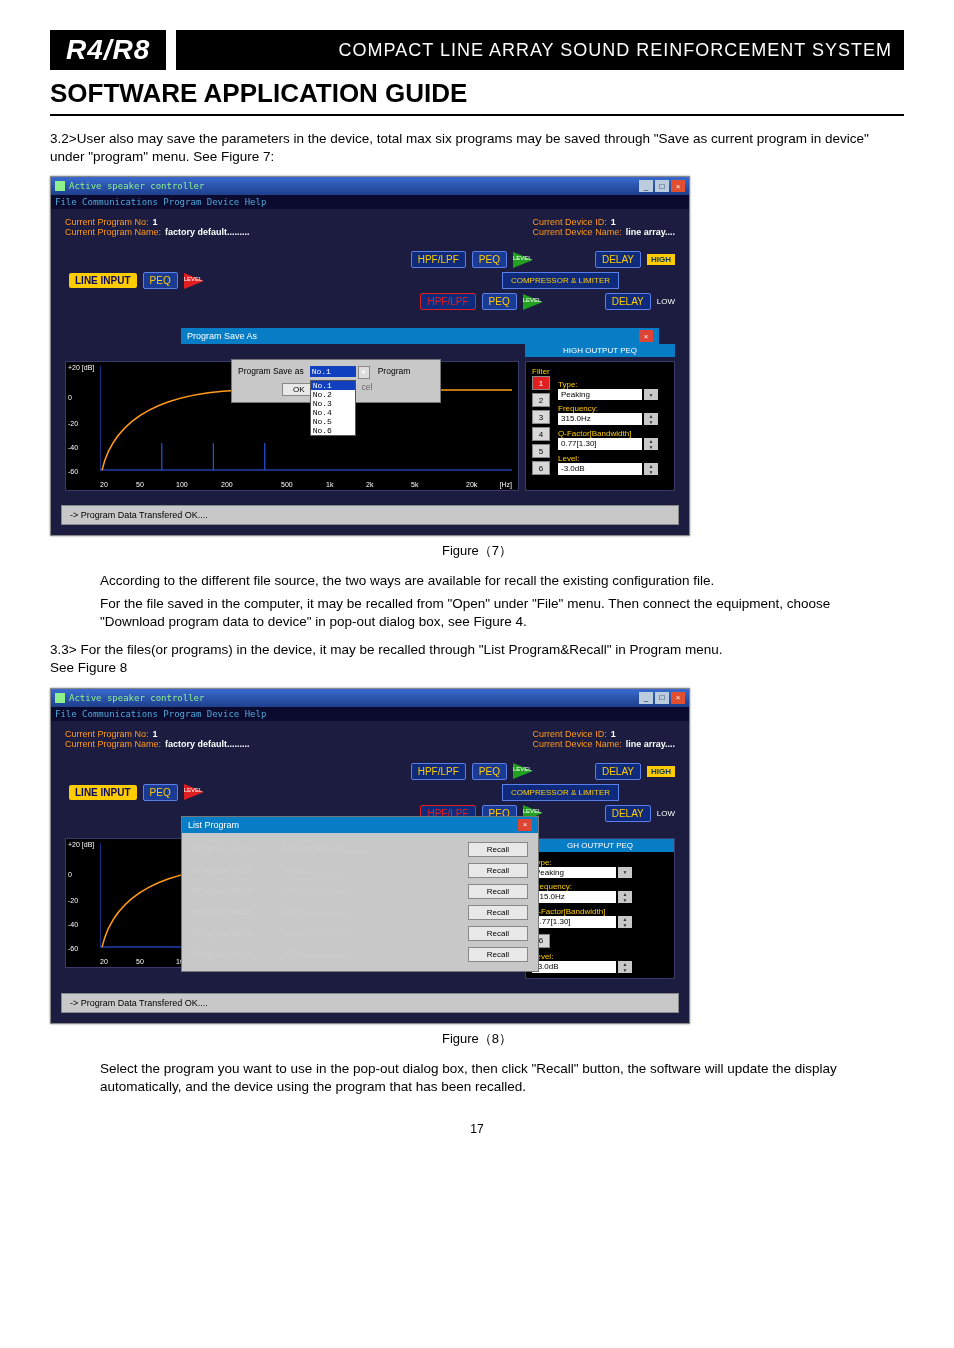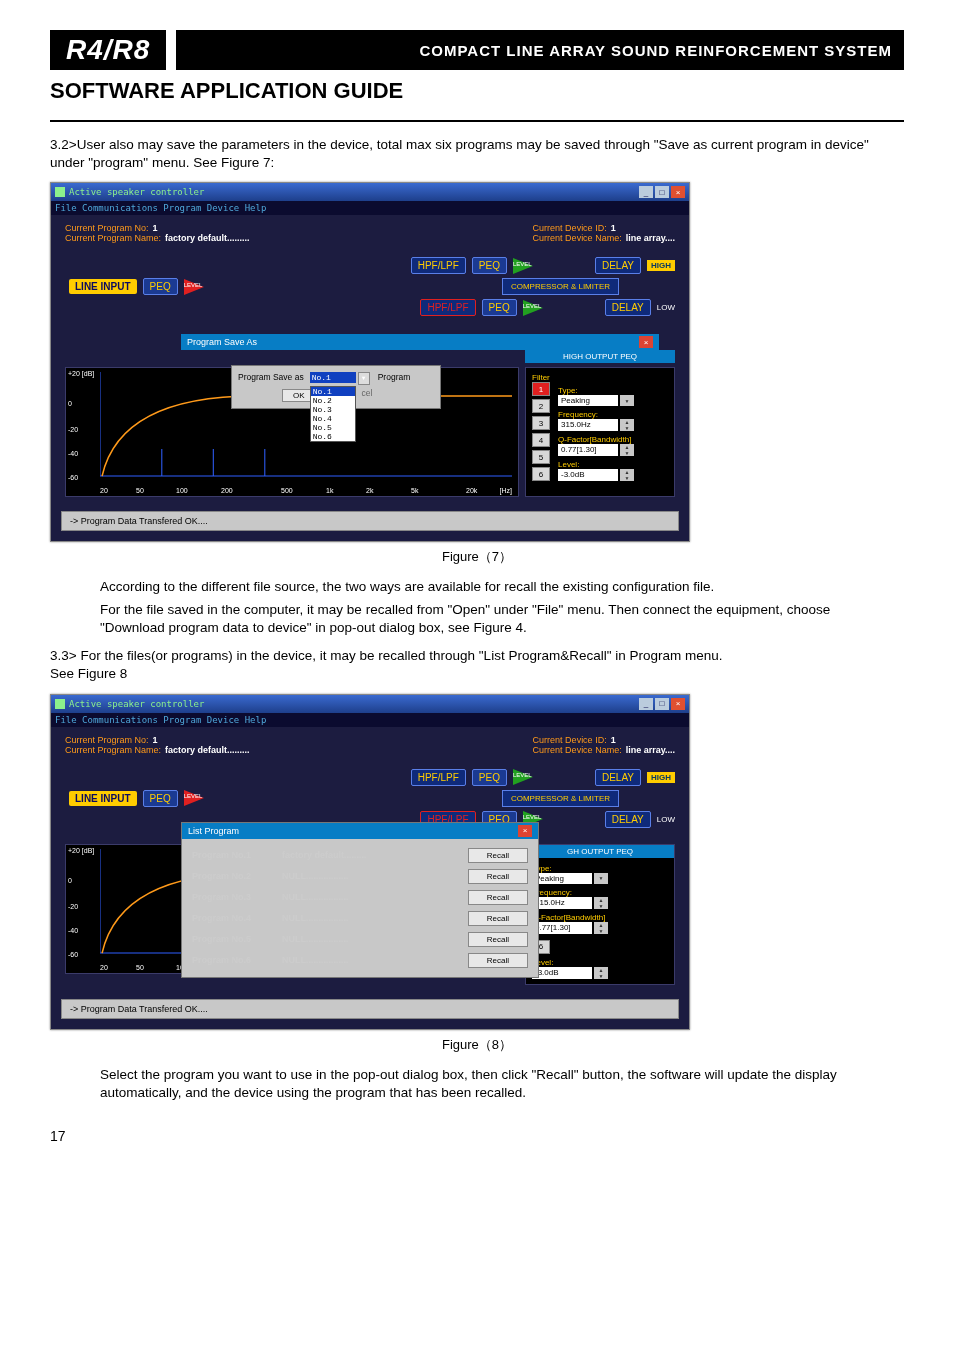--- a/index.html
+++ b/index.html
@@ -1,21 +1,21 @@
 <!DOCTYPE html>
 <html><head>
 <meta charset="utf-8">
 <style>
   * { box-sizing: border-box; margin: 0; padding: 0; }
   body { font-family: Arial, Helvetica, sans-serif; font-size: 13px; color: #000; background: #fff; width: 954px; margin: 0 auto; padding: 30px 50px 30px 50px; }
   .page-header-bar { display: flex; align-items: stretch; margin-bottom: 8px; }
   .page-header-left { background: #000; color: #fff; font-size: 28px; font-weight: bold; font-style: italic; padding: 4px 16px; letter-spacing: 1px; }
-  .page-header-right { flex: 1; background: #000; color: #fff; font-size: 15px; font-weight: bold; letter-spacing: 1px; display: flex; align-items: center; justify-content: flex-end; padding-right: 12px; }
+  .page-header-right { flex: 1; background: #000; color: #fff; font-size: 18px; font-weight: normal; letter-spacing: 1px; display: flex; align-items: center; justify-content: flex-end; padding-right: 12px; }
   .page-header-gap { width: 10px; background: #fff; }
-  .section-title { font-size: 22px; font-weight: bold; border-bottom: 2px solid #000; padding-bottom: 16px; margin-bottom: 14px; }
+  .section-title { font-size: 26px; font-weight: bold; border-bottom: 2px solid #000; padding-bottom: 5px; margin-bottom: 14px; }
   .body-text { font-size: 13.5px; margin-top: 6px; margin-bottom: 10px; line-height: 1.35; }
   .indent { margin-left: 50px; margin-right: 30px; }
   .figure-wrap { display: flex; margin-top: 10px; }
   .figure-caption { text-align: center; font-size: 13px; margin-top: 6px; margin-bottom: 12px; }
   .app-window { width: 640px; background: #1c1c40; border: 1px solid #888; box-shadow: 0 0 2px rgba(0,0,0,.4); font-size: 9px; color: #ccc; }
   .app-titlebar { display: flex; align-items: center; background: linear-gradient(#3a6ad0,#1e3f8b); height: 18px; padding: 0 4px; color: #fff; }
   .app-titlebar-icon { width: 10px; height: 10px; background: #8cf08c; margin-right: 4px; }
   .app-titlebar-text { flex: 1; color: #8cf08c; font-family: monospace; font-size: 9px; }
   .win-btns { display: flex; gap: 2px; }
   .win-btn { width: 14px; height: 12px; background: #bcd; font-size: 8px; display: flex; align-items: center; justify-content: center; color: #004; }
@@ -49,40 +49,40 @@
   .y-label { position: absolute; left: 2px; font-size: 7px; color: #fff; }
   .x-label { position: absolute; bottom: 2px; font-size: 7px; color: #fff; }
   .hz { position: absolute; bottom: 2px; right: 6px; font-size: 7px; }
   .side-panel { width: 150px; background: #000; border: 1px solid #3b3b6a; padding: 5px 6px; font-size: 8px; }
   .filter-buttons { display: flex; flex-wrap: wrap; gap: 3px; margin-bottom: 6px; }
   .filter-btn { width: 18px; height: 14px; background: #d8d8d8; color: #000; display: flex; align-items: center; justify-content: center; border: 1px solid #888; }
   .filter-btn.active { background: #e02020; color: #fff; }
   .side-field { margin-top: 4px; }
   .side-field-label { color: #ffcc00; }
   .side-field-input { display: flex; gap: 2px; }
-  .side-input { background: #fff; color: #000; padding: 1px 3px; width: 60px; }
+  .side-input { background: #fff; color: #000; padding: 1px 3px; width: 84px; }
   .spinner { background: #c8c8c8; width: 14px; display: flex; flex-direction: column; }
   .spinner span { flex: 1; display: flex; align-items: center; justify-content: center; font-size: 5px; color: #333; }
   .save-dialog { position: absolute; left: 180px; top: 2px; width: 210px; background: #c8c8c8; border: 1px solid #777; padding: 6px; color: #000; }
   .save-row { display: flex; align-items: flex-start; gap: 6px; font-size: 8.5px; }
   .save-select { background: #1040c0; color: #fff; width: 46px; padding: 1px 2px; font-size: 8px; position: relative; }
   .save-dropdown-btn { position: absolute; right: -14px; top: 0; width: 12px; height: 13px; background: #ddd; border: 1px solid #888; font-size: 6px; display: flex; align-items: center; justify-content: center; }
   .save-options { position: absolute; top: 14px; left: 0; background: #fff; color: #000; border: 1px solid #555; font-size: 8px; width: 46px; }
   .save-opt { padding: 0 2px; }
   .save-opt.sel { background: #1040c0; color: #fff; }
   .ok-btn { background: #e8e8e8; border: 1px solid #888; padding: 1px 10px; font-size: 8px; margin-top: 6px; }
   .status-bar { background: #c8c8c8; color: #000; font-size: 9px; padding: 4px 8px; margin: 4px 10px 10px; border: 1px solid #888; }
   .list-dialog { position: absolute; left: 130px; right: 150px; top: -18px; background: #c8c8c8; border: 1px solid #777; }
   .list-title { background: #077dc5; color: #fff; font-size: 9px; padding: 2px 6px; display: flex; justify-content: space-between; align-items: center; }
   .list-body { padding: 6px 10px; }
   .list-row { display: flex; align-items: center; justify-content: space-between; padding: 3px 0; font-size: 9px; }
   .list-prog-label { width: 90px; font-weight: bold; }
   .list-prog-name { flex: 1; font-weight: bold; }
   .recall-btn { background: #e8e8e8; border: 1px solid #888; padding: 2px 18px; font-size: 8px; }
-  .page-number { font-size: 14px; margin-top: 26px; }
+  .page-number { text-align: center; font-size: 12px; margin-top: 26px; }
 </style>
 </head>
 <body>
 
 <div class="page-header-bar">
   <div class="page-header-left">R4/R8</div>
   <div class="page-header-gap"></div>
   <div class="page-header-right">COMPACT LINE ARRAY SOUND REINFORCEMENT SYSTEM</div>
 </div>
 

